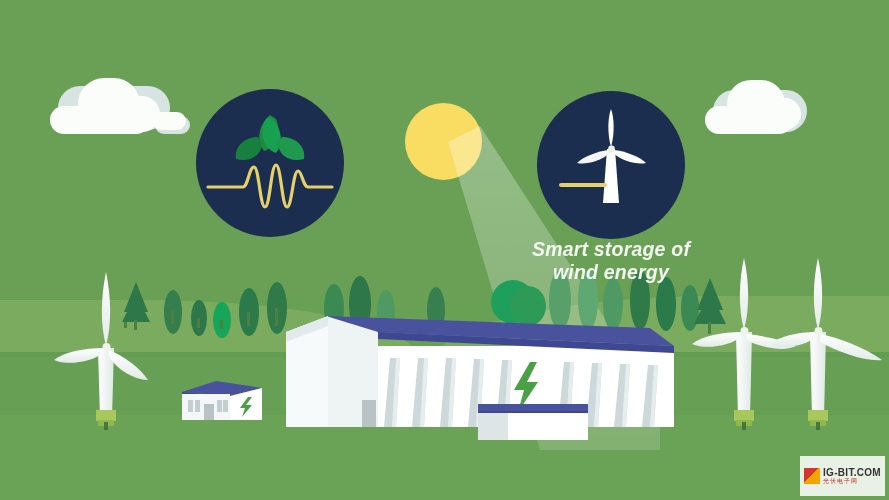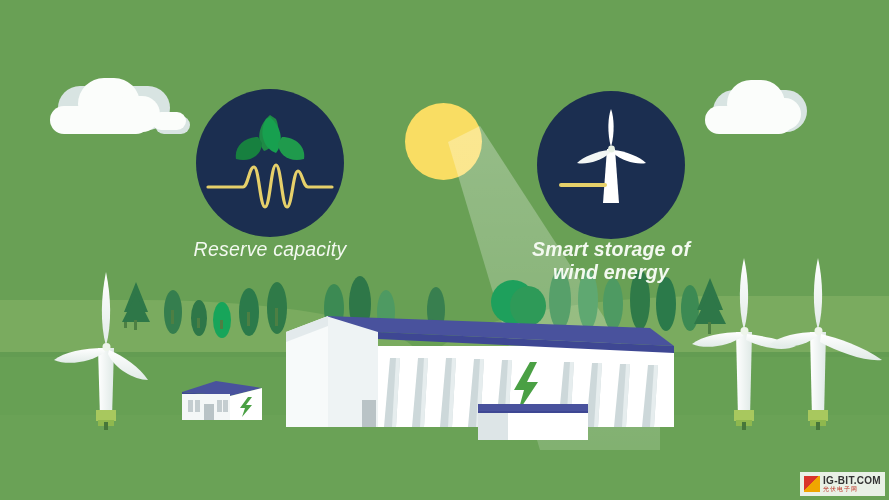--- a/index.html
+++ b/index.html
@@ -38,21 +38,21 @@
      text-align:center;line-height:23px;letter-spacing:.2px;white-space:pre-line;}
 
   
   .turb{position:absolute;}
 
   
   #warehouse{position:absolute;}
 
   
   #watermark{position:absolute;right:4px;bottom:4px;display:flex;align-items:center;gap:3px;
-    background:rgba(255,255,255,.85);padding:4px 4px;}
+    background:rgba(255,255,255,.85);padding:12px 4px;}
   #wm-logo{width:16px;height:16px;background:
       linear-gradient(135deg,#d9342b 0 45%, #f0a500 45% 100%);}
   #wm-text{display:flex;flex-direction:column;line-height:1;}
   #wm-main{font-size:10px;font-weight:bold;color:#333;letter-spacing:.3px;}
   #wm-sub{font-size:6px;color:#c0392b;letter-spacing:1px;}
 </style>
 </head>
 <body>
 
 <div id="stage">
@@ -144,21 +144,20 @@
       <path d="M62 48 C48 48 38 58 40 70 C54 74 66 66 66 54 Z" fill="#17803f"></path>
       <path d="M86 48 C100 48 110 58 108 70 C94 74 82 66 82 54 Z" fill="#1f9a4c"></path>
 
       <path d="M12 98 L40 98 L47 98
                C52 98 53 78 58 78 C63 78 64 118 69 118
                C74 118 75 76 80 76 C85 76 86 118 91 118
                C96 118 97 82 102 82 C106 82 107 98 112 98
                L136 98" fill="none" stroke="#e6d06a" stroke-width="3.2" stroke-linecap="round" stroke-linejoin="round"></path>
     </svg>
   </div>
-  <div class="badge-label" style="left:170px;top:238px;width:200px;">Reserve capacity</div>
 
   <div class="badge" style="left:537px;top:91px;width:148px;height:148px;">
     <svg width="148" height="148" viewBox="0 0 148 148">
 
       <path d="M70 58 L78 58 L82 112 L66 112 Z" fill="#ffffff"></path>
 
       <path d="M74 56 C70 42 71 26 74 18 C77 26 78 42 74 56 Z" fill="#ffffff"></path>
       <path d="M73 59 C60 60 46 66 40 72 C49 74 64 70 73 62 Z" fill="#f2f6f5"></path>
       <path d="M76 59 C89 60 103 66 109 72 C100 74 85 70 76 62 Z" fill="#ffffff"></path>
       <circle cx="74.5" cy="58" r="3.4" fill="#e8f1e4"></circle>

